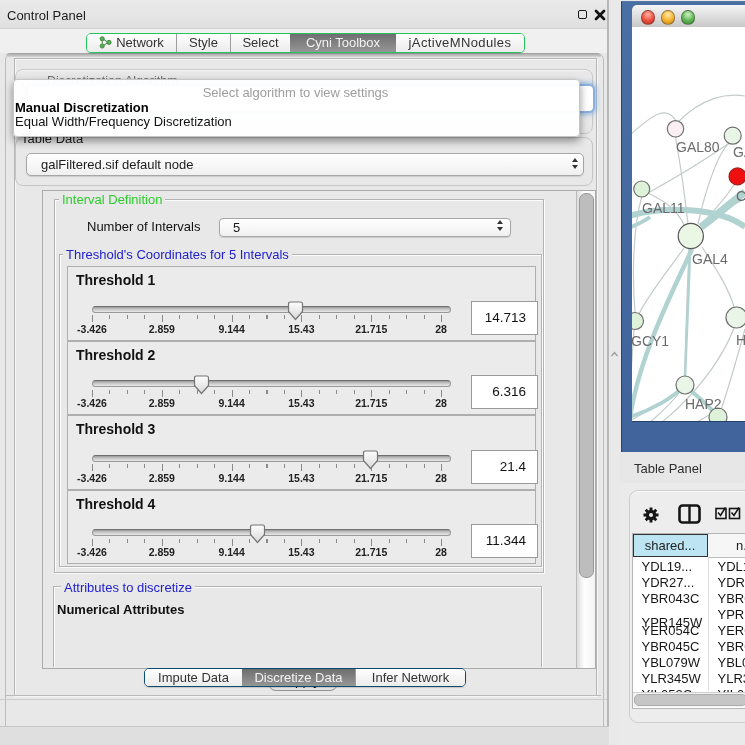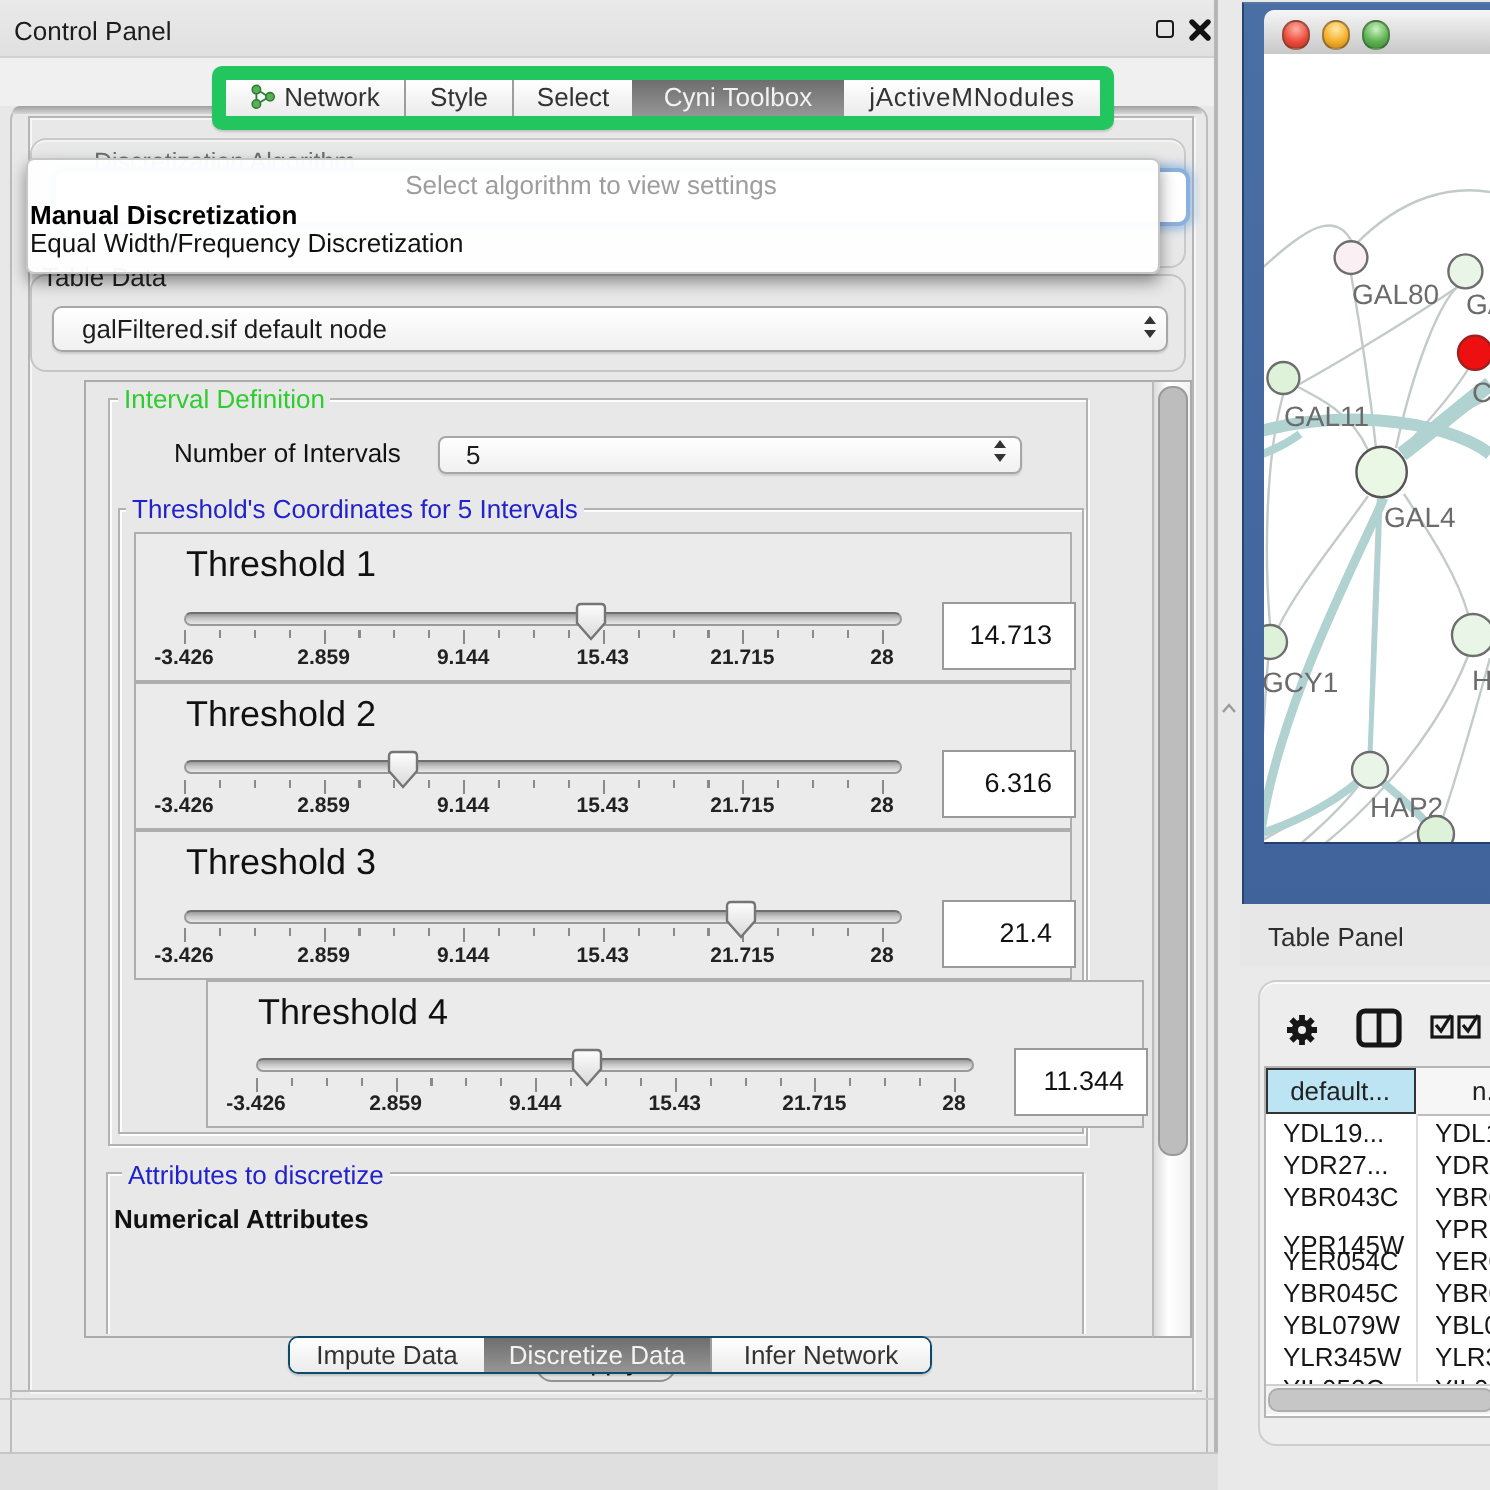--- a/index.html
+++ b/index.html
@@ -16,37 +16,37 @@
   background:linear-gradient(#ffffff,#ebebeb);float:left;box-sizing:border-box;}
 .seg.dark{background:linear-gradient(#6e6e6e,#969696);color:#f3f3f3;}
 .tick-min{position:absolute;height:4px;background-image:repeating-linear-gradient(to right,#8a8a8a 0 1px,transparent 1px 17.45px);}
 .tick-maj{position:absolute;height:7px;background-image:repeating-linear-gradient(to right,#8a8a8a 0 1px,transparent 1px 69.8px);}
 .tlab{position:absolute;width:64px;margin-left:-32px;text-align:center;font-size:10.5px;font-weight:bold;color:#222;}
 .track{position:absolute;height:5px;border:1px solid #999;border-top-color:#6f6f6f;border-radius:4px;
   background:linear-gradient(#9b9b9b,#c6c6c6 45%,#e9e9e9);}
 .vbox{position:absolute;left:403px;width:54px;height:32px;background:#fff;border:1px solid #9a9a9a;
   font-size:13.5px;color:#111;text-align:right;padding-right:11px;line-height:32px;}
 .tpanel{position:absolute;left:67px;width:466.5px;height:72.5px;border:1px solid #aeaeae;background:#ebebeb;}
-.ttitle{position:absolute;left:25px;top:5px;font-size:18px;font-weight:normal;color:#111;}
+.ttitle{position:absolute;left:8px;top:5px;font-size:14px;font-weight:bold;color:#111;}
 </style></head><body>
 
 <div class="abs" style="left:0;top:0;width:609px;height:726px;background:#e8e8e8;"></div>
 <div class="abs" style="left:0;top:0;width:609px;height:28px;background:linear-gradient(#eaeaea,#e0e0e0);border-bottom:1px solid #d2d2d2;"></div>
 <div class="abs t13" style="left:7px;top:7.5px;">Control Panel</div>
 <div class="abs" style="left:578px;top:10px;width:7px;height:7px;border:1.6px solid #1a1a1a;border-radius:2px;"></div>
 <svg class="abs" style="left:594px;top:9px;" width="12" height="12" viewBox="0 0 12 12">
     <path d="M2 2 L10 10 M10 2 L2 10" stroke="#111" stroke-width="2.7" stroke-linecap="round"></path>
   </svg>
 <div class="abs" style="left:0;top:29px;width:609px;height:24px;background:#f0f0f0;"></div>
 
 <div class="abs" style="left:5px;top:53px;width:597px;height:673px;background:#e8e8e8;border:1px solid #bcbcbc;border-radius:7px 7px 0 0;"></div>
 <div class="abs" style="left:6px;top:53px;width:595px;height:4px;background:linear-gradient(#9f9f9f,#d6d6d6);border-radius:7px 7px 0 0;"></div>
 <div class="abs" style="left:14px;top:58px;width:581px;height:636px;border:1px solid #b5b5b5;box-shadow:inset 1px 1px 0 #f6f6f6, 1px 1px 0 #f6f6f6;"></div>
 
-<div class="abs" style="left:86px;top:33px;height:18px;border:7px solid #22c55e;border-radius:5px;overflow:hidden;box-shadow:0 1px 1px rgba(0,0,0,.15);margin-left:20px;">
+<div class="abs" style="left:86px;top:33px;height:18px;border:1px solid #22c55e;border-radius:5px;overflow:hidden;box-shadow:0 1px 1px rgba(0,0,0,.15);">
  <div class="seg" style="width:89px;"><svg width="13" height="13" viewBox="0 0 13 13" style="vertical-align:-2px;margin-right:4px;">
         <circle cx="3.2" cy="2.8" r="2.1" fill="#59b05a" stroke="#2e7d32" stroke-width=".8"></circle>
         <circle cx="3.2" cy="10" r="2.1" fill="#59b05a" stroke="#2e7d32" stroke-width=".8"></circle>
         <circle cx="10" cy="6.4" r="2.1" fill="#59b05a" stroke="#2e7d32" stroke-width=".8"></circle>
         <path d="M3.2 4.9 L3.2 7.9 M4.9 3.6 L8.2 5.7 M4.9 9.2 L8.2 7.2" stroke="#2e7d32" stroke-width=".9" fill="none"></path>
       </svg>Network</div>
  <div class="seg" style="width:54px;border-left:1px solid #9d9d9d;">Style</div>
  <div class="seg" style="width:60px;border-left:1px solid #9d9d9d;">Select</div>
  <div class="seg dark" style="width:106px;">Cyni Toolbox</div>
  <div class="seg" style="width:128px;letter-spacing:0.4px;">jActiveMNodules</div>
@@ -133,21 +133,21 @@
 <div class="tlab" style="left:93.8px;top:55.5px;">2.859</div>
 <div class="tlab" style="left:163.6px;top:55.5px;">9.144</div>
 <div class="tlab" style="left:233.4px;top:55.5px;">15.43</div>
 <div class="tlab" style="left:303.2px;top:55.5px;">21.715</div>
 <div class="tlab" style="left:373.0px;top:55.5px;">28</div>
 <svg class="abs" style="left:293.5px;top:33.5px;" width="17" height="20" viewBox="0 0 17 20">
       <path d="M3.5 1 H13.5 Q15.5 1 15.5 3 V10.5 L8.5 18.5 L1.5 10.5 V3 Q1.5 1 3.5 1 Z" fill="url(#tg)" stroke="#757575" stroke-width="1.2"></path>
     </svg>
     <div class="vbox" style="top:33.5px;">21.4</div>
 </div>
-<div class="tpanel" style="top:489.5px;margin-left:36px;">
+<div class="tpanel" style="top:489.5px;">
 <div class="ttitle">Threshold 4</div>
 <div class="track" style="left:24px;top:38.5px;width:357px;"></div>
 <div class="tick-min" style="left:23.5px;top:48px;width:354px;"></div>
 <div class="tick-maj" style="left:23.5px;top:48px;width:354px;"></div>
 <div class="tlab" style="left:24.0px;top:55.5px;">-3.426</div>
 <div class="tlab" style="left:93.8px;top:55.5px;">2.859</div>
 <div class="tlab" style="left:163.6px;top:55.5px;">9.144</div>
 <div class="tlab" style="left:233.4px;top:55.5px;">15.43</div>
 <div class="tlab" style="left:303.2px;top:55.5px;">21.715</div>
 <div class="tlab" style="left:373.0px;top:55.5px;">28</div>
@@ -257,21 +257,21 @@
   <g fill="none" stroke="#161616" stroke-width="1.6">
    <rect x="1" y="1.5" width="10" height="10"></rect>
    <rect x="14.5" y="1.5" width="10" height="10"></rect>
    <path d="M3 5.5 L5.5 8.5 L10.5 0.5"></path>
    <path d="M16.5 5.5 L19 8.5 L24 0.5"></path>
   </g>
 </svg>
 
 <div class="abs" style="left:631.5px;top:533px;width:113.5px;height:174px;background:#fff;border:1px solid #b5b5b5;border-right:none;"></div>
 <div class="abs" style="left:707.5px;top:534px;width:37.5px;height:23px;background:#f6f6f6;border-bottom:1px solid #bdbdbd;"></div>
-<div class="abs" style="left:632.5px;top:534px;width:75px;height:23px;background:#bce4f2;border:1.6px solid #333;box-sizing:border-box;text-align:center;line-height:21px;font-size:13px;color:#222;">default...</div>
+<div class="abs" style="left:632.5px;top:534px;width:75px;height:23px;background:#bce4f2;border:1.6px solid #333;box-sizing:border-box;text-align:center;line-height:21px;font-size:13px;color:#222;">shared...</div>
 <div class="abs" style="left:736px;top:538px;font-size:13px;color:#222;">n...</div>
 <div class="abs" style="left:707.5px;top:557px;width:1px;height:134px;background:#dcdcdc;"></div>
 <div class="abs" style="left:632px;top:557.5px;width:113px;height:134px;overflow:hidden;font-size:13px;color:#161616;">
 <div class="abs" style="left:9.5px;top:1.5px;">YDL19...</div>
     <div class="abs" style="left:85.5px;top:1.5px;">YDL1</div>
 <div class="abs" style="left:9.5px;top:17.5px;">YDR27...</div>
     <div class="abs" style="left:85.5px;top:17.5px;">YDR2</div>
 <div class="abs" style="left:9.5px;top:33.5px;">YBR043C</div>
     <div class="abs" style="left:85.5px;top:33.5px;">YBR0</div>
 <div class="abs" style="left:9.5px;top:57px;">YPR145W</div>

